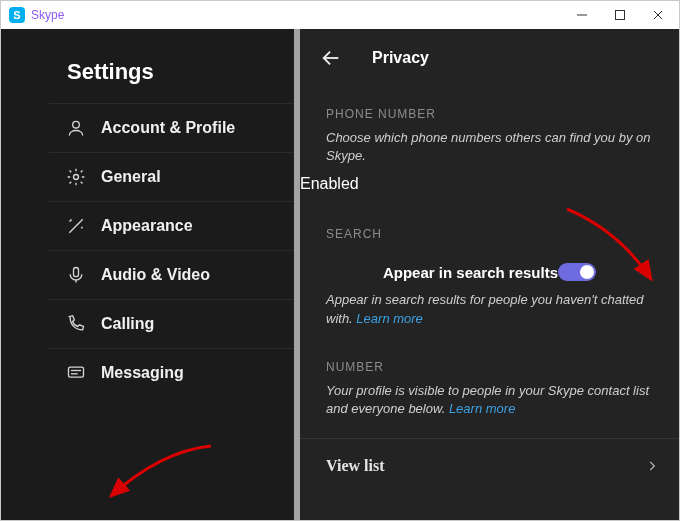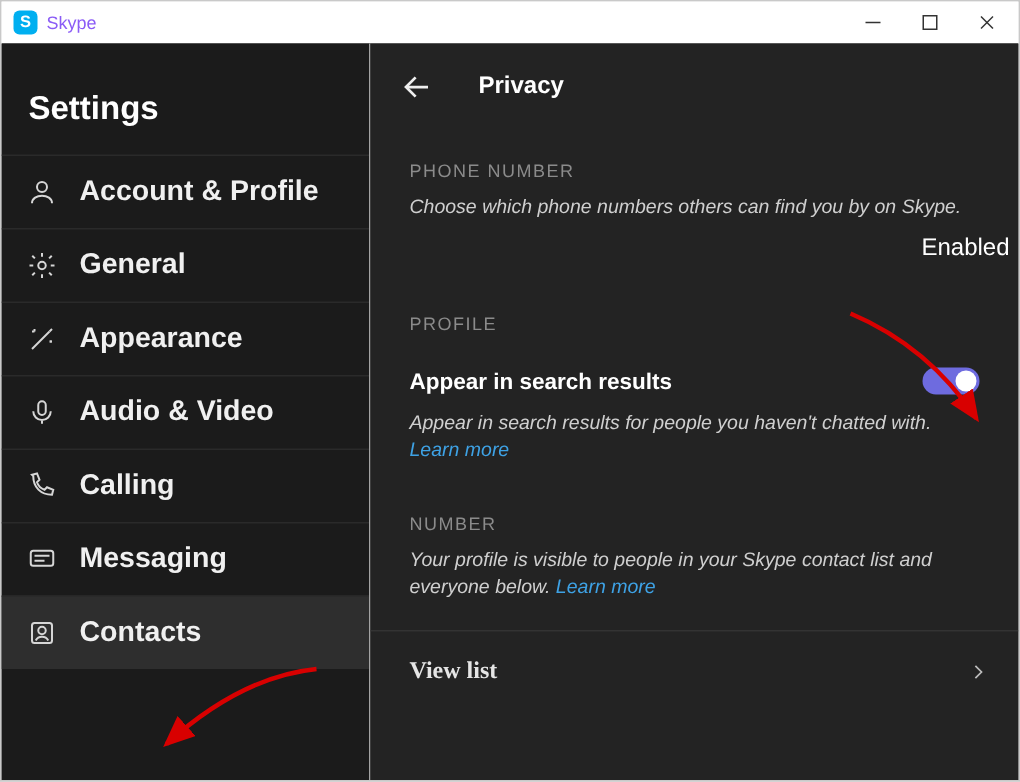--- a/index.html
+++ b/index.html
@@ -7,39 +7,39 @@
   
   .titlebar{height:28px;display:flex;align-items:center;justify-content:space-between;padding:0 2px 0 8px;background:#fff;}
   .titlebar-left{display:flex;align-items:center;gap:6px;}
   .skype-logo{width:16px;height:16px;border-radius:4px;background:#00aff0;display:flex;align-items:center;justify-content:center;color:#fff;font-weight:bold;font-size:11px;}
   .titlebar-title{font-size:12px;color:#8b5cf6;}
   .titlebar-ctrls{display:flex;align-items:center;}
   .win-btn{width:38px;height:28px;display:flex;align-items:center;justify-content:center;color:#333;}
   .win-btn svg{width:12px;height:12px;stroke:#333;fill:none;stroke-width:1;}
   
   .app{position:absolute;top:28px;left:0;right:0;bottom:0;display:flex;background:#1b1b1b;color:#e8e8e8;}
-  .sidebar{width:245px;background:#1b1b1b;display:flex;flex-direction:column;border-right:1px solid #a3a3a3;}
+  .sidebar{width:245px;background:#1b1b1b;display:flex;flex-direction:column;border-right:6px solid #a3a3a3;margin-left:48px;}
   .sidebar h1{font-size:22px;font-weight:700;margin:30px 0 18px 18px;color:#fff;}
-  .side-item{display:flex;align-items:center;gap:14px;padding:13px 16px;border-top:1px solid #2a2a2a;font-size:19px;font-weight:600;cursor:pointer;color:#f0f0f0;}
+  .side-item{display:flex;align-items:center;gap:14px;padding:13px 16px;border-top:1px solid #2a2a2a;font-size:16px;font-weight:600;cursor:pointer;color:#f0f0f0;}
   .side-item.selected{background:#2e2e2e;}
   .side-item .ico{width:22px;height:22px;display:flex;align-items:center;justify-content:center;}
   .side-item .ico svg{width:20px;height:20px;stroke:#d6d6d6;fill:none;stroke-width:1.6;}
   
   .main{flex:1;background:#232323;overflow:hidden;position:relative;}
   .main-header{display:flex;align-items:center;gap:28px;padding:16px 18px 10px 18px;text-align:center;}
   .back-btn{width:26px;height:26px;display:flex;align-items:center;justify-content:center;cursor:pointer;}
   .back-btn svg{width:22px;height:22px;stroke:#eee;fill:none;stroke-width:2;}
   .main-title{font-size:16px;font-weight:700;color:#fff;}
   .section{padding:10px 26px 6px 26px;}
   .section-label{letter-spacing:1px;font-size:12px;color:#8b8b8b;font-weight:400;margin-bottom:8px;}
   .section-desc{font-size:13px;color:#cfcfcf;line-height:1.4;font-style:italic;}
   .link{color:#3ea2e5;cursor:pointer;}
   .row{display:flex;align-items:center;justify-content:space-between;}
   .row .row-title{font-size:15px;font-weight:700;color:#fff;}
-  .enabled-txt{font-size:16px;color:#fff;text-align:right;padding:4px 6px 14px 0;}
+  .enabled-txt{font-size:16px;color:#fff;padding:4px 6px 14px 0;}
   .toggle{width:38px;height:18px;border-radius:10px;background:#6e6bdf;position:relative;cursor:pointer;}
   .toggle .knob{width:14px;height:14px;border-radius:50%;background:#fff;position:absolute;top:2px;right:2px;}
   .viewlist{display:flex;align-items:center;justify-content:space-between;padding:18px 20px 18px 26px;border-top:1px solid #333;cursor:pointer;}
   .viewlist .vl-label{font-size:16px;font-weight:700;color:#e5e5e5;font-family:Liberation Serif, serif;}
   .chev{width:14px;height:14px;}
   .chev svg{width:14px;height:14px;stroke:#bbb;fill:none;stroke-width:2;}
   
   .arrow-svg{position:absolute;pointer-events:none;}
 </style>
 </head>
@@ -124,52 +124,42 @@
       <div class="side-item">
         <span class="ico">
             <svg viewBox="0 0 24 24">
               <rect x="3" y="5" width="18" height="12" rx="2"></rect>
               <line x1="6" y1="9" x2="18" y2="9"></line>
               <line x1="6" y1="13" x2="14" y2="13"></line>
             </svg>
           </span>
         <span>Messaging</span>
       </div>
-      <div class="side-item selected">
-        <span class="ico">
-            <svg viewBox="0 0 24 24">
-              <rect x="4" y="4" width="16" height="16" rx="2"></rect>
-              <circle cx="12" cy="10" r="3"></circle>
-              <path d="M7 18c1-2 3-3 5-3s4 1 5 3"></path>
-            </svg>
-          </span>
-        <span>Contacts</span>
-      </div>
     </div>
 
     <div class="main">
       <div class="main-header">
         <div class="back-btn">
             <svg viewBox="0 0 24 24">
               <path d="M20 12H5"></path>
               <path d="M11 5l-7 7 7 7"></path>
             </svg>
           </div>
         <div class="main-title">Privacy</div>
       </div>
 
       <div class="section" style="padding-top:26px;">
         <div class="section-label">PHONE NUMBER</div>
         <div class="section-desc">Choose which phone numbers others can find you by on Skype.</div>
       </div>
       <div class="enabled-txt">Enabled</div>
 
       <div class="section" style="padding-top:20px;">
-        <div class="section-label">PROFILE</div>
-        <div class="row" style="margin-top:22px;">
+        <div class="section-label">SEARCH</div>
+        <div class="row" style="margin-top:22px;justify-content:center;">
           <div class="row-title">Appear in search results</div>
           <div class="toggle">
               <div class="knob"></div>
             </div>
         </div>
         <div class="section-desc" style="margin-top:10px;">
           <span>Appear in search results for people you haven't chatted with.</span>
           <span class="link">Learn more</span>
         </div>
       </div>

